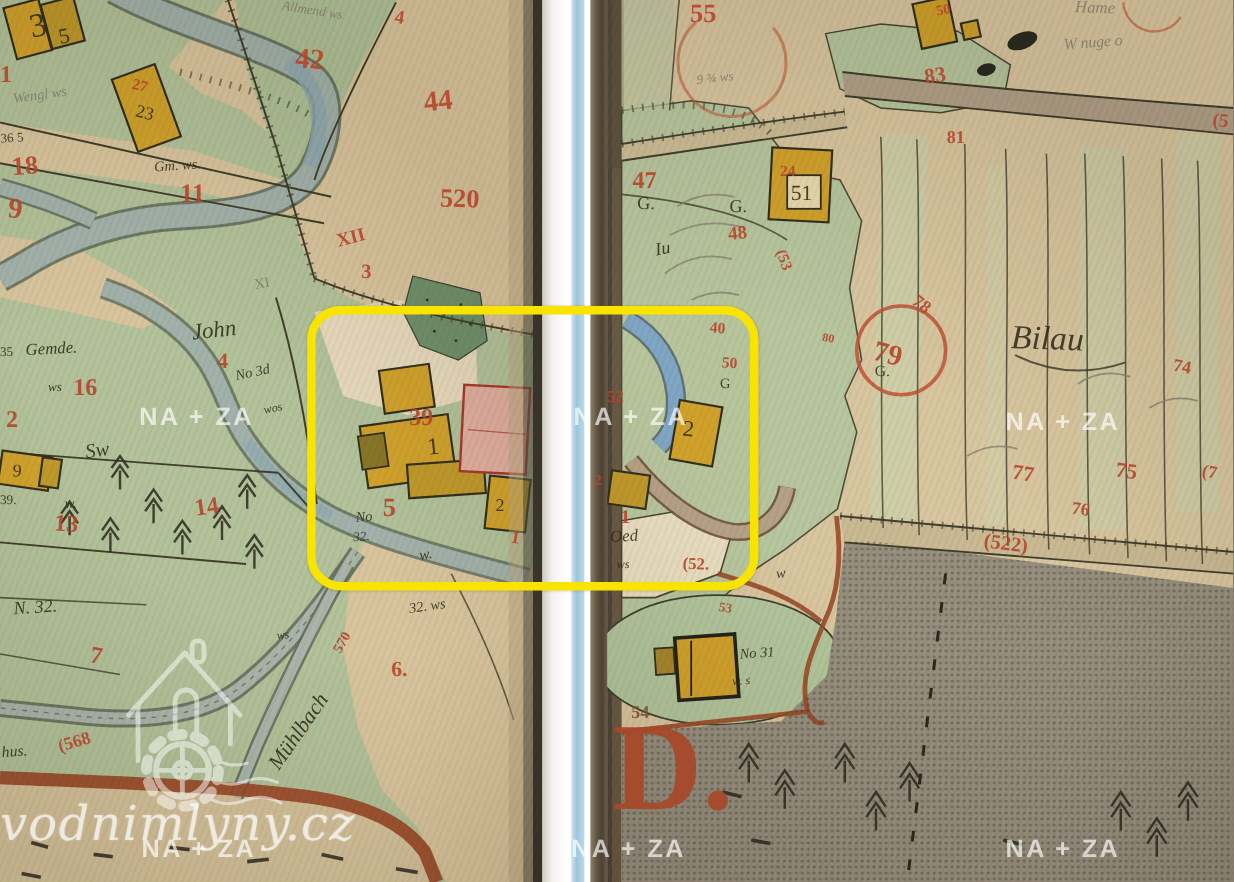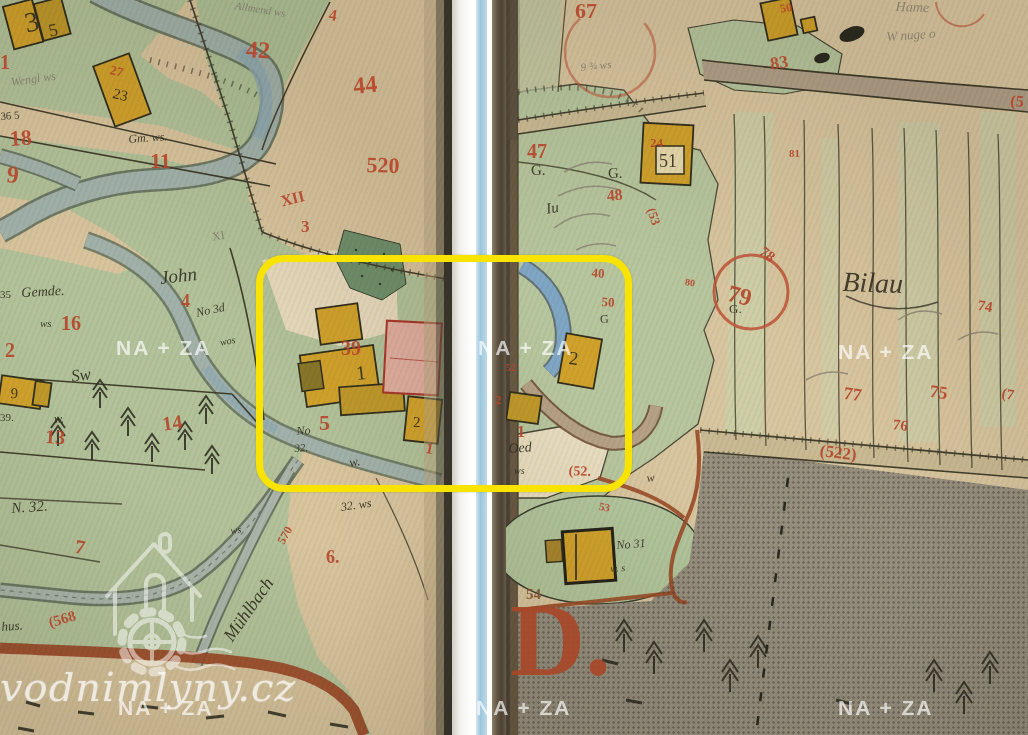--- a/index.html
+++ b/index.html
@@ -295,40 +295,40 @@
       <span class="lbl c-ink it" style="left: 340px; top: 501px; font-size: 12px; transform: rotate(-8deg);">32. ws</span>
       <span class="lbl c-red" style="left: 326px; top: 548px; font-size: 18px; transform: rotate(0deg);">6.</span>
       <span class="lbl c-ink it" style="left: 296px; top: 425px; font-size: 12px; transform: rotate(-4deg);">No</span>
       <span class="lbl c-red" style="left: 319px; top: 412px; font-size: 22px; transform: rotate(0deg);">5</span>
       <span class="lbl c-ink it" style="left: 294px; top: 443px; font-size: 11px; transform: rotate(-4deg);">32.</span>
       <span class="lbl c-red" style="left: 341px; top: 338px; font-size: 20px; transform: rotate(0deg);">39</span>
       <span class="lbl c-ink" style="left: 355px; top: 363px; font-size: 20px; transform: rotate(-6deg);">1</span>
       <span class="lbl c-ink" style="left: 413px; top: 415px; font-size: 15px; transform: rotate(0deg);">2</span>
       <span class="lbl c-red" style="left: 427px; top: 441px; font-size: 15px; transform: rotate(10deg);">1</span>
       <span class="lbl c-ink it" style="left: 348px; top: 456px; font-size: 13px; transform: rotate(-10deg);">w.</span>
-      <span class="lbl c-red" style="left: 575px; top: 0px; font-size: 22px; transform: rotate(0deg);">67</span>
+      <span class="lbl c-red" style="left: 575px; top: 0px; font-size: 22px; transform: rotate(0deg);">55</span>
       <span class="lbl c-pen it" style="left: 580px; top: 62px; font-size: 11px; transform: rotate(-6deg);">9 ¾ ws</span>
       <span class="lbl c-pen it" style="left: 896px; top: 0px; font-size: 14px; transform: rotate(2deg);">Hame</span>
       <span class="lbl c-pen it" style="left: 886px; top: 30px; font-size: 13px; transform: rotate(-4deg);">W nuge o</span>
       <span class="lbl c-red" style="left: 779px; top: 3px; font-size: 12px; transform: rotate(-10deg);">50</span>
       <span class="lbl c-red" style="left: 769px; top: 55px; font-size: 18px; transform: rotate(-8deg);">83</span>
-      <span class="lbl c-red" style="left: 789px; top: 108px; font-size: 11px; transform: rotate(0deg); margin-top: 40px;">81</span>
+      <span class="lbl c-red" style="left: 789px; top: 108px; font-size: 15px; transform: rotate(0deg);">81</span>
       <span class="lbl c-red" style="left: 1011px; top: 93px; font-size: 16px; transform: rotate(4deg);">(5</span>
       <span class="lbl c-red" style="left: 527px; top: 141px; font-size: 20px; transform: rotate(0deg);">47</span>
       <span class="lbl c-ink" style="left: 531px; top: 163px; font-size: 15px; transform: rotate(0deg);">G.</span>
       <span class="lbl c-ink" style="left: 608px; top: 166px; font-size: 15px; transform: rotate(0deg);">G.</span>
       <span class="lbl c-red" style="left: 650px; top: 136px; font-size: 13px; transform: rotate(0deg);">24</span>
       <span class="lbl c-ink" style="left: 659px; top: 152px; font-size: 18px; transform: rotate(0deg);">51</span>
       <span class="lbl c-red" style="left: 606px; top: 188px; font-size: 16px; transform: rotate(-5deg);">48</span>
       <span class="lbl c-ink it" style="left: 545px; top: 202px; font-size: 15px; transform: rotate(-10deg);">Iu</span>
       <span class="lbl c-red" style="left: 657px; top: 206px; font-size: 13px; transform: rotate(70deg);">(53</span>
       <span class="lbl c-red" style="left: 592px; top: 266px; font-size: 13px; transform: rotate(4deg);">40</span>
       <span class="lbl c-red" style="left: 602px; top: 295px; font-size: 13px; transform: rotate(4deg);">50</span>
       <span class="lbl c-ink" style="left: 600px; top: 313px; font-size: 12px; transform: rotate(0deg);">G</span>
-      <span class="lbl c-red" style="left: 506px; top: 325px; font-size: 10px; transform: rotate(0deg); margin-top: 38px;">52</span>
+      <span class="lbl c-red" style="left: 506px; top: 325px; font-size: 14px; transform: rotate(0deg);">52</span>
       <span class="lbl c-ink" style="left: 570px; top: 348px; font-size: 19px; transform: rotate(6deg);">2</span>
       <span class="lbl c-red" style="left: 495px; top: 393px; font-size: 13px; transform: rotate(0deg);">2</span>
       <span class="lbl c-red" style="left: 517px; top: 424px; font-size: 16px; transform: rotate(0deg);">1</span>
       <span class="lbl c-ink it" style="left: 508px; top: 442px; font-size: 14px; transform: rotate(-4deg);">Oed</span>
       <span class="lbl c-ink it" style="left: 514px; top: 466px; font-size: 10px; transform: rotate(0deg);">ws</span>
       <span class="lbl c-red" style="left: 569px; top: 464px; font-size: 14px; transform: rotate(2deg);">(52.</span>
       <span class="lbl c-ink it" style="left: 646px; top: 472px; font-size: 12px; transform: rotate(-6deg);">w</span>
       <span class="lbl c-red" style="left: 686px; top: 277px; font-size: 10px; transform: rotate(10deg);">80</span>
       <span class="lbl c-red" style="left: 731px; top: 281px; font-size: 24px; transform: rotate(14deg);">79</span>
       <span class="lbl c-red" style="left: 766px; top: 244px; font-size: 15px; transform: rotate(38deg);">78</span>

